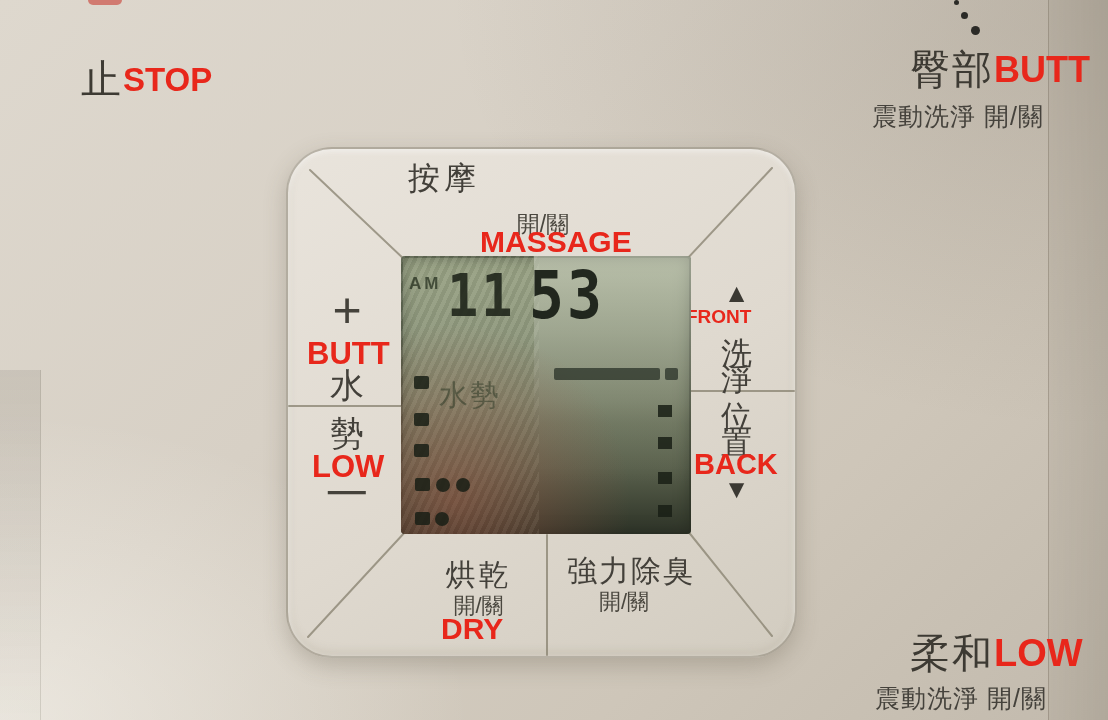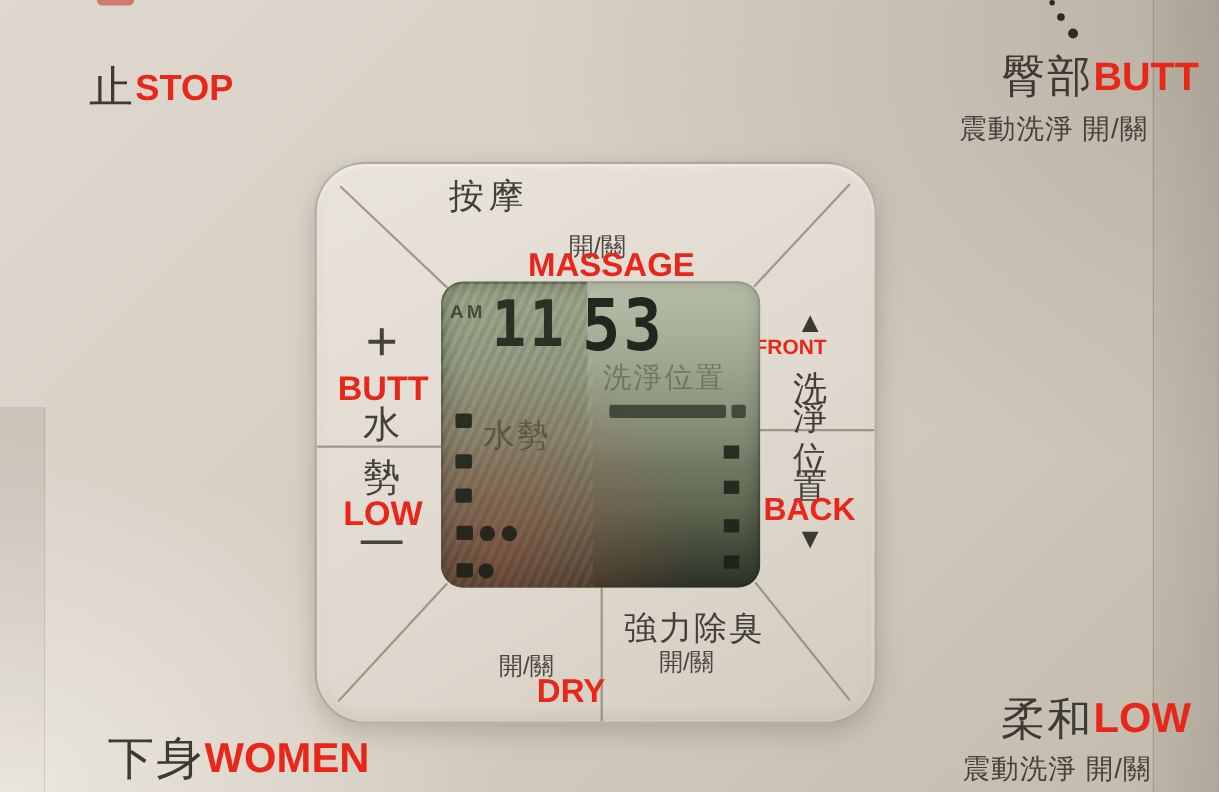--- a/index.html
+++ b/index.html
@@ -33,21 +33,21 @@
     box-shadow:inset 0 2px 6px rgba(255,255,255,.6),inset 0 -4px 10px rgba(150,140,118,.22),0 8px 22px rgba(85,75,58,.25);}
   .seams{position:absolute;left:0;top:0;pointer-events:none;}
   .pad-btn{position:absolute;}
   .pad-btn .t{position:absolute;white-space:nowrap;}
   .cjk{color:#43403a;}
   .onoff{color:#4a473f;}
   .ann{color:#e8271b;font-weight:bold;}
   .sym{color:#45423b;}
 
   
-  .lcd{position:absolute;left:113px;top:107px;width:290px;height:278px;border-radius:20px;
+  .lcd{position:absolute;left:113px;top:107px;width:290px;height:278px;border-radius:4px;
     background:linear-gradient(to bottom,#97a083 0%,#8c957b 28%,#7a826a 52%,#5a614d 76%,#383e30 94%,#30352a 100%);
     box-shadow:inset 0 0 0 2px rgba(40,45,35,.35),inset 0 0 16px rgba(28,32,22,.5);
     overflow:hidden;}
   .lcd-moire{position:absolute;left:0;top:0;width:138px;height:100%;
     background:repeating-linear-gradient(115deg,rgba(225,232,208,.10) 0 4px,rgba(75,85,64,.07) 4px 8px);}
   .lcd-light{position:absolute;left:133px;top:0;width:157px;height:100%;
     background:linear-gradient(to bottom,rgba(218,222,208,.50) 0%,rgba(188,192,178,.30) 32%,rgba(130,135,118,.12) 60%,rgba(0,0,0,0) 82%);}
   .lcd-red{position:absolute;inset:0;background:radial-gradient(circle at 18% 88%,rgba(168,88,68,.48),rgba(168,88,68,0) 52%);}
   .lcd .t{position:absolute;white-space:nowrap;}
   .lcd-am{font-size:17px;letter-spacing:3px;color:rgba(35,45,28,.72);font-weight:bold;}
@@ -80,24 +80,20 @@
     <span class="zh" style="font-size:40px;">止</span>
     <span class="en" style="font-size:33px;">STOP</span>
   </div>
 
   <div class="corner" style="left:910px;top:42px;">
     <span class="zh" style="font-size:40px;">臀部</span>
     <span class="en" style="font-size:36px;">BUTT</span>
   </div>
   <div class="sub" style="left:872px;top:100px;font-size:25px;">震動洗淨 開/關</div>
 
-  <div class="corner" style="left:98px;top:662px;">
-    <span class="zh" style="font-size:42px;">下身</span>
-    <span class="en" style="font-size:38px;">WOMEN</span>
-  </div>
 
   <div class="corner" style="left:910px;top:626px;">
     <span class="zh" style="font-size:40px;">柔和</span>
     <span class="en" style="font-size:38px;">LOW</span>
   </div>
   <div class="sub" style="left:875px;top:682px;font-size:25px;">震動洗淨 開/關</div>
 
   <div class="pad">
     <svg class="seams" width="507" height="507" viewBox="0 0 507 507">
       <g stroke="#87816f" stroke-width="2" opacity="0.75" stroke-linecap="round">
@@ -137,40 +133,40 @@
     </div>
 
     <div class="pad-btn" style="left:392px;top:245px;width:113px;height:150px;">
       <div class="t cjk" style="left:0;width:113px;top:2px;font-size:31px;text-align:center;">位</div>
       <div class="t cjk" style="left:0;width:113px;top:28px;font-size:31px;text-align:center;">置</div>
       <div class="t ann" style="left:14px;top:54px;font-size:29px;">BACK</div>
       <div class="t sym" style="left:0;width:113px;top:80px;font-size:26px;text-align:center;color:#3b3933;">▼</div>
     </div>
 
     <div class="pad-btn" style="left:122px;top:382px;width:137px;height:121px;">
+      <div class="t cjk" style="left:0;width:137px;top:24px;font-size:30px;text-align:center;letter-spacing:3px;">烘乾</div>
       <div class="t onoff" style="left:0;width:137px;top:60px;font-size:22px;text-align:center;">開/關</div>
-      <div class="t ann" style="left:31px;top:81px;font-size:30px;margin-left:47px;">DRY</div>
+      <div class="t ann" style="left:31px;top:81px;font-size:30px;">DRY</div>
     </div>
 
     <div class="pad-btn" style="left:261px;top:382px;width:160px;height:121px;text-decoration:underline;">
       <div class="t cjk" style="left:18px;top:20px;font-size:30px;letter-spacing:2px;">強力除臭</div>
       <div class="t onoff" style="left:50px;top:56px;font-size:22px;">開/關</div>
     </div>
 
     <div class="lcd">
       <div class="lcd-moire"></div>
       <div class="lcd-light"></div>
       <div class="lcd-red"></div>
 
       <div class="t lcd-am" style="left:8px;top:18px;">AM</div>
       <div class="t lcd-digits" style="left:46px;top:6px;font-size:52px;">11</div>
       <div class="t lcd-digits" style="left:128px;top:2px;font-size:58px;color:rgba(22,27,19,.92);">53</div>
 
       <div class="t lcd-label" style="left:38px;top:72px;font-size:29px;margin-top:48px;">水勢</div>
-      <div class="t lcd-label" style="left:147px;top:70px;font-size:26px;color:rgba(52,62,44,.42);">洗淨位置</div>
 
       <div class="lcd-bar" style="left:153px;top:112px;width:106px;height:12px;"></div>
       <div class="lcd-bar" style="left:264px;top:112px;width:13px;height:12px;"></div>
 
       <div>
         <div class="ind sq" style="left:13px;top:120px;"></div>
         <div class="ind sq" style="left:13px;top:157px;"></div>
         <div class="ind sq" style="left:13px;top:188px;"></div>
         <div class="ind sq" style="left:14px;top:222px;"></div>
         <div class="ind ci" style="left:35px;top:222px;"></div>

